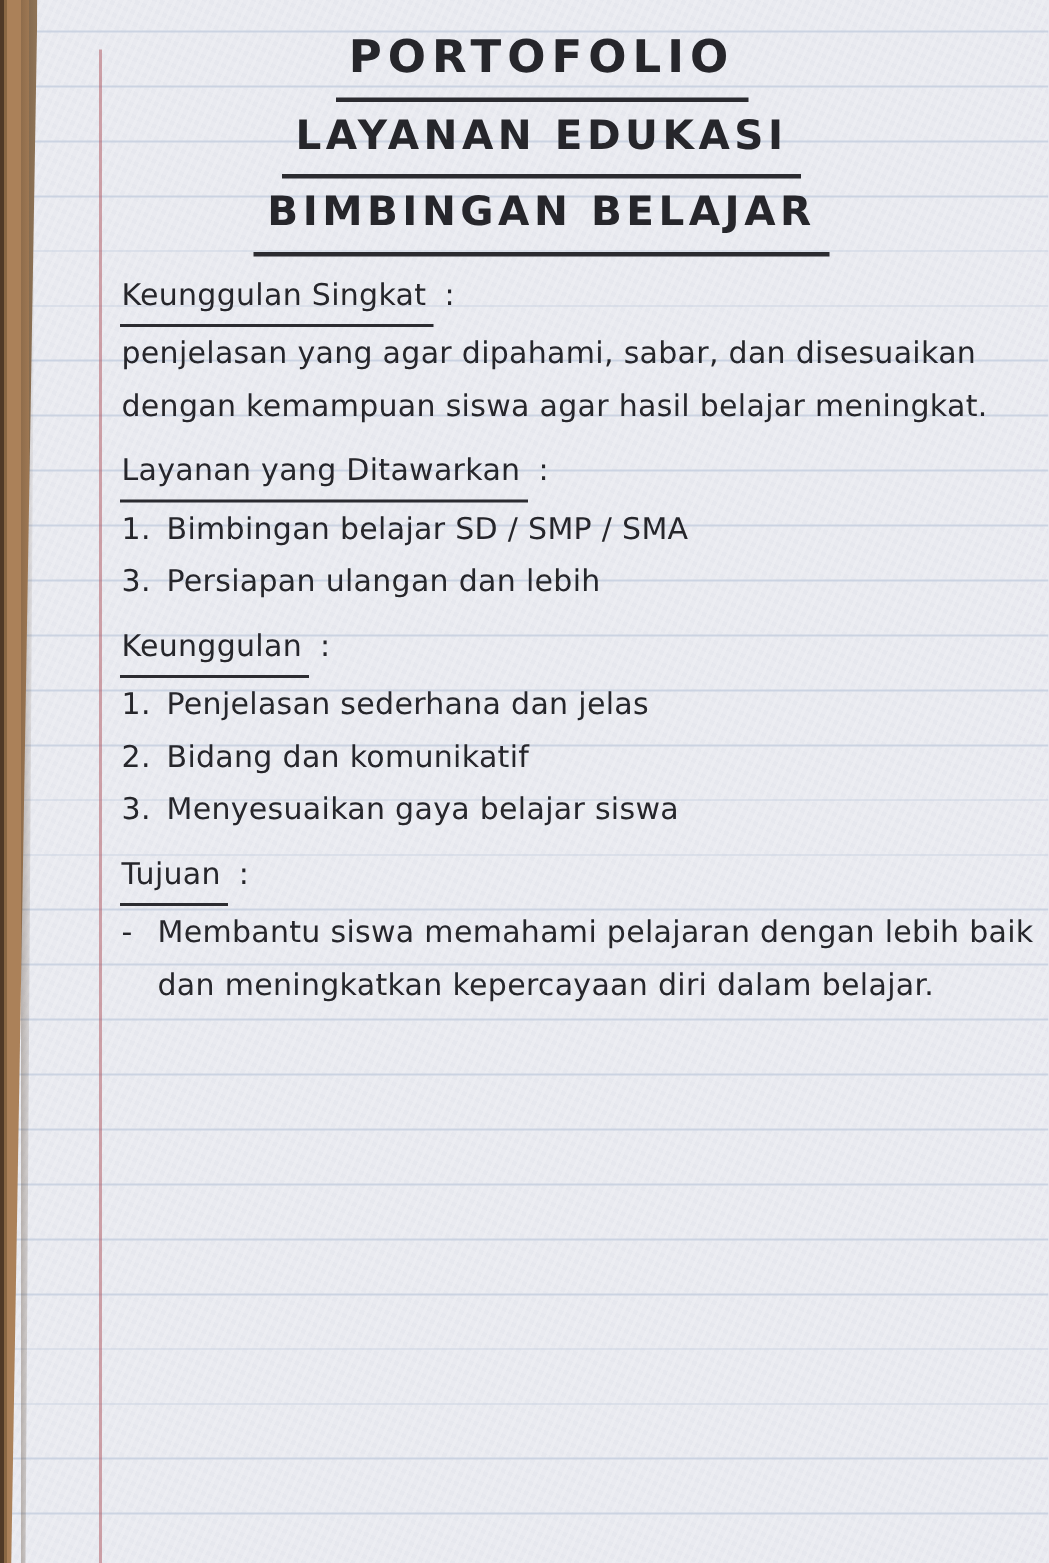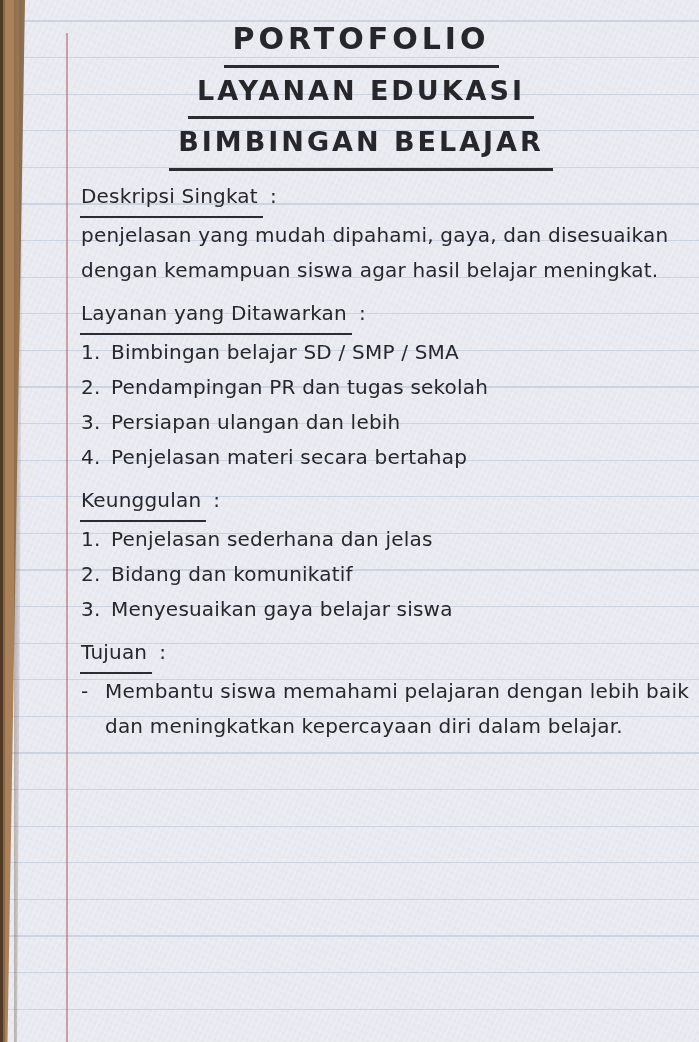--- a/index.html
+++ b/index.html
@@ -91,41 +91,35 @@
       <span class="u">LAYANAN EDUKASI</span>
     </div>
     <div class="title-line title-sub">
       <span class="u">BIMBINGAN BELAJAR</span>
     </div>
   </div>
 
 
   <div class="section">
     <div class="heading-line">
-      <span class="hd">Deskripsi Singkat</span><span class="hd-colon">:</span>
+      <span class="hd">Keunggulan Singkat</span><span class="hd-colon">:</span>
     </div>
-    <div class="para-line">penjelasan yang mudah dipahami, gaya, dan disesuaikan</div>
+    <div class="para-line">penjelasan yang agar dipahami, sabar, dan disesuaikan</div>
     <div class="para-line">dengan kemampuan siswa agar hasil belajar meningkat.</div>
   </div>
 
   <div class="section">
     <div class="heading-line">
       <span class="hd">Layanan yang Ditawarkan</span><span class="hd-colon">:</span>
     </div>
     <div class="list-item">
       <span class="marker">1.</span><span>Bimbingan belajar SD / SMP / SMA</span>
     </div>
     <div class="list-item">
-      <span class="marker">2.</span><span>Pendampingan PR dan tugas sekolah</span>
-    </div>
-    <div class="list-item">
       <span class="marker">3.</span><span>Persiapan ulangan dan lebih</span>
-    </div>
-    <div class="list-item">
-      <span class="marker">4.</span><span>Penjelasan materi secara bertahap</span>
     </div>
   </div>
 
   <div class="section">
     <div class="heading-line">
       <span class="hd">Keunggulan</span><span class="hd-colon">:</span>
     </div>
     <div class="list-item">
       <span class="marker">1.</span><span>Penjelasan sederhana dan jelas</span>
     </div>

